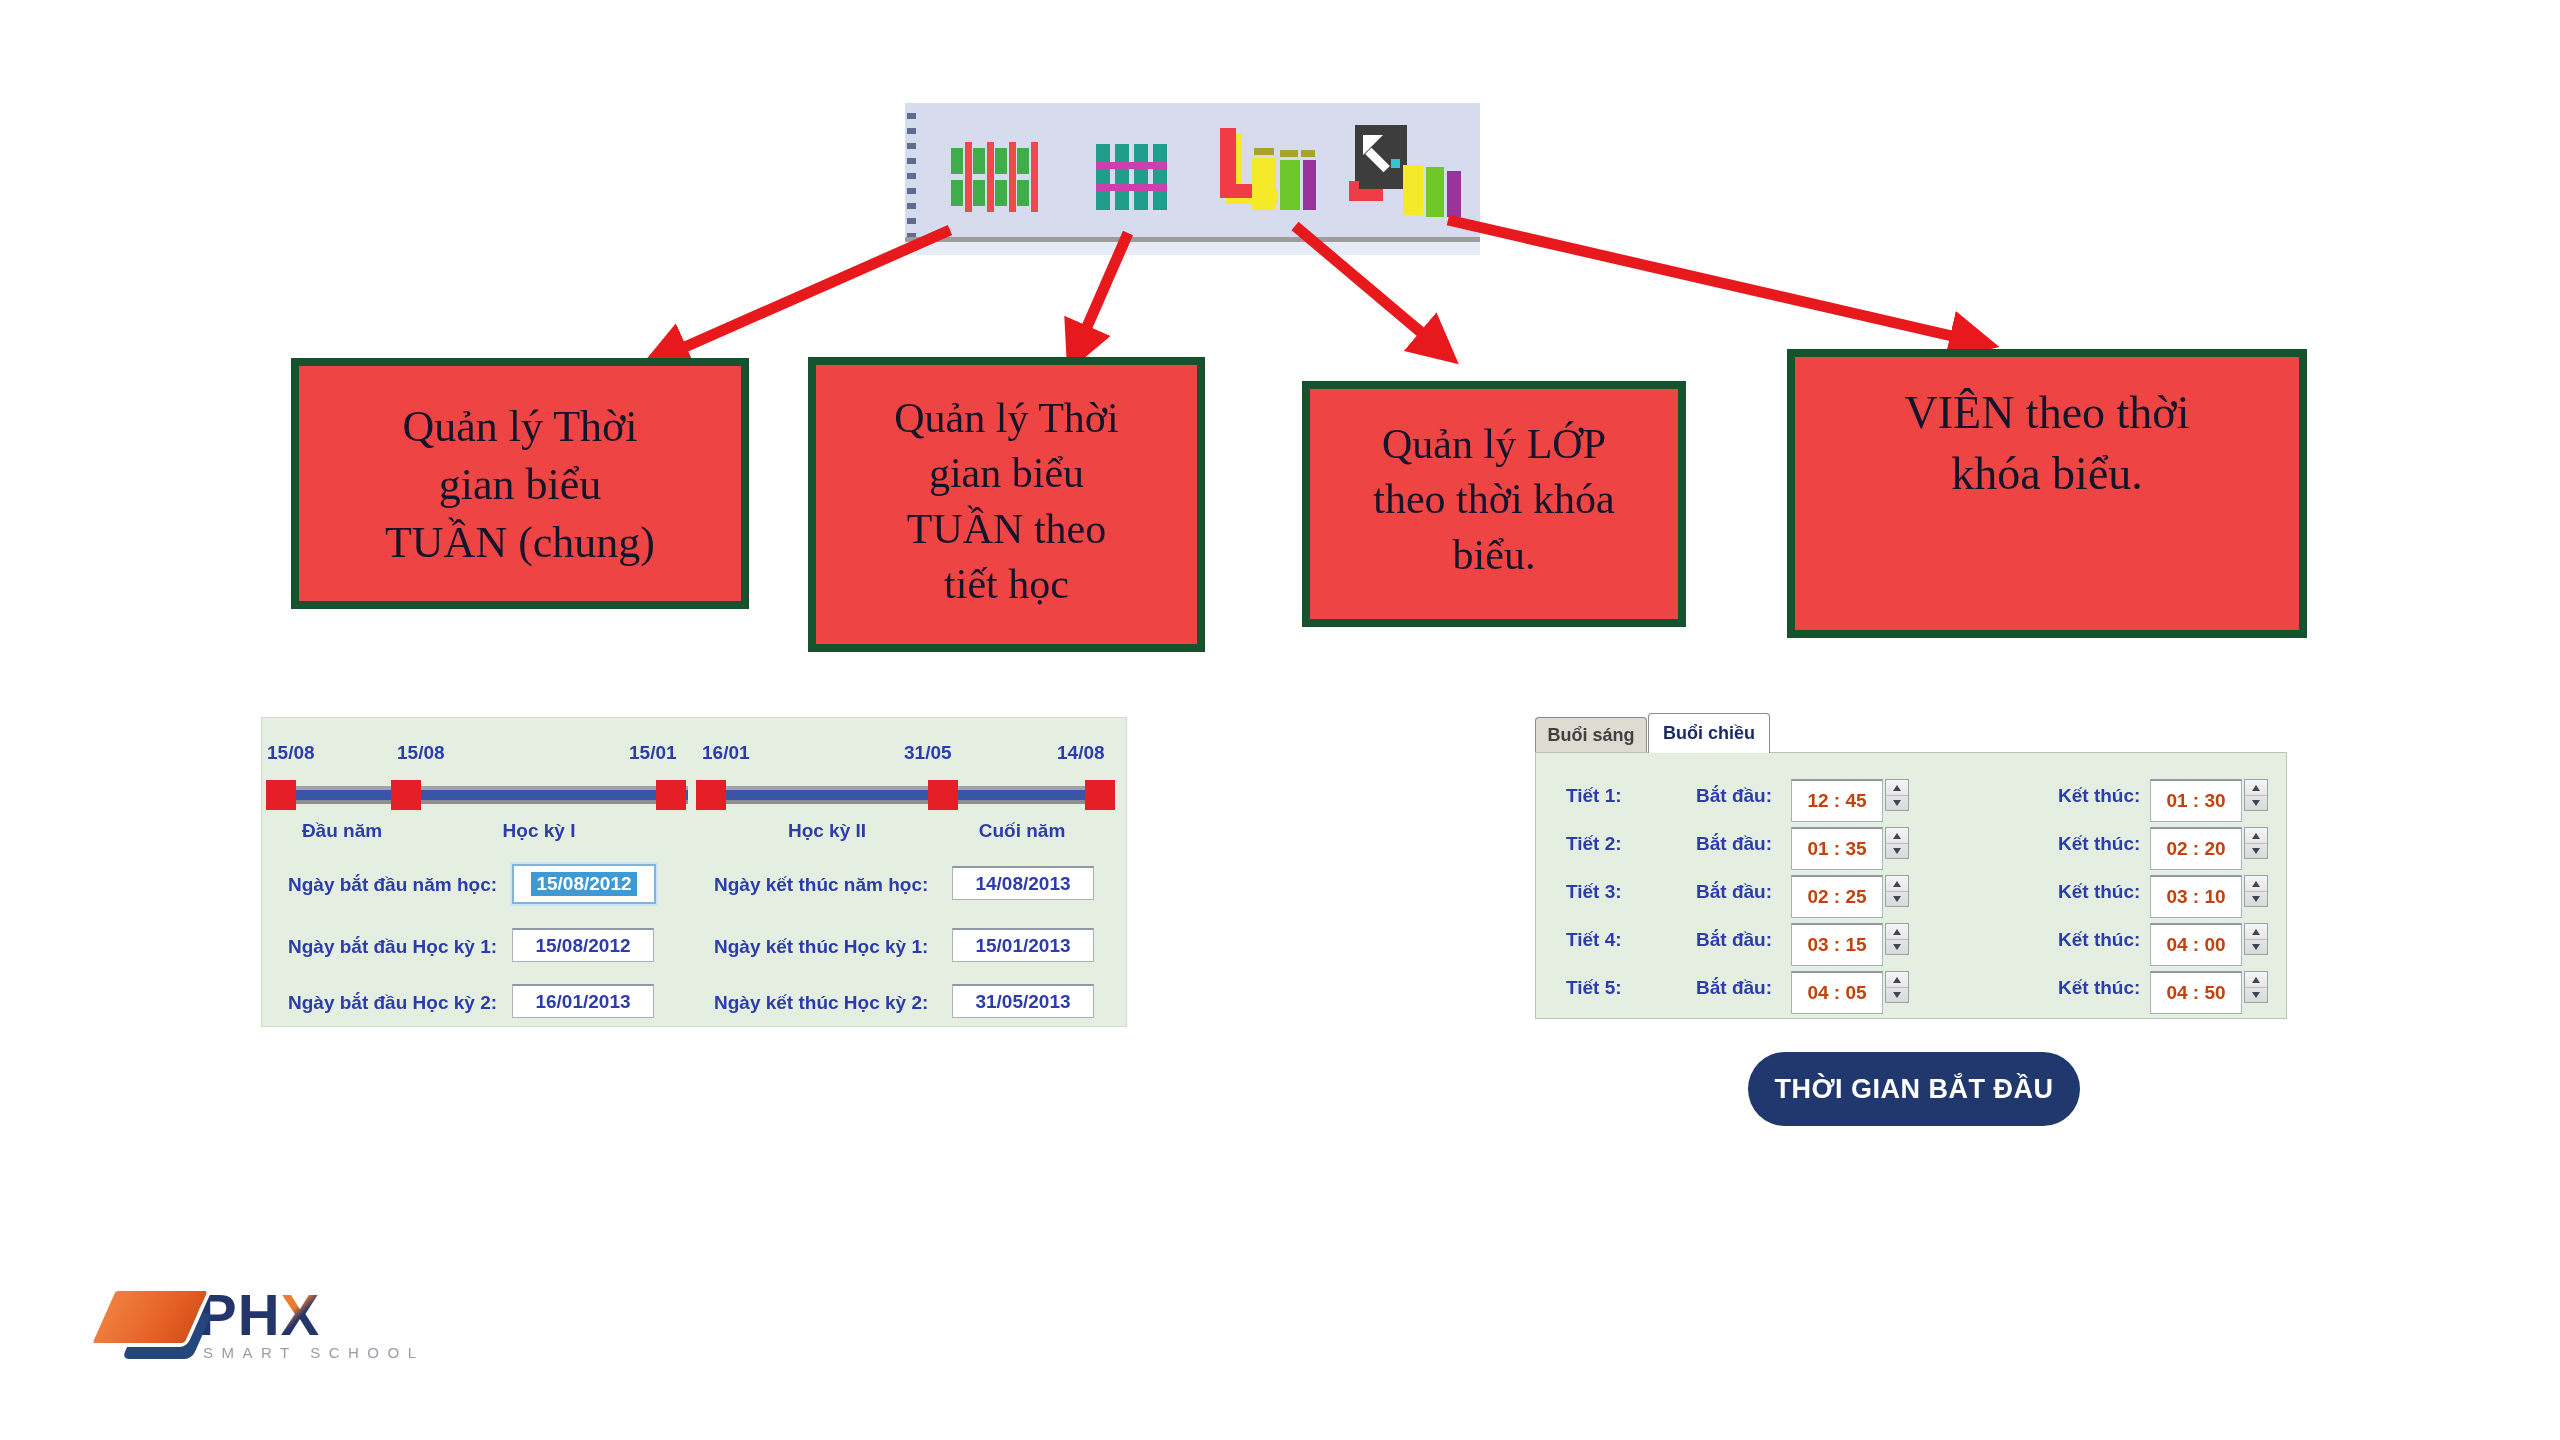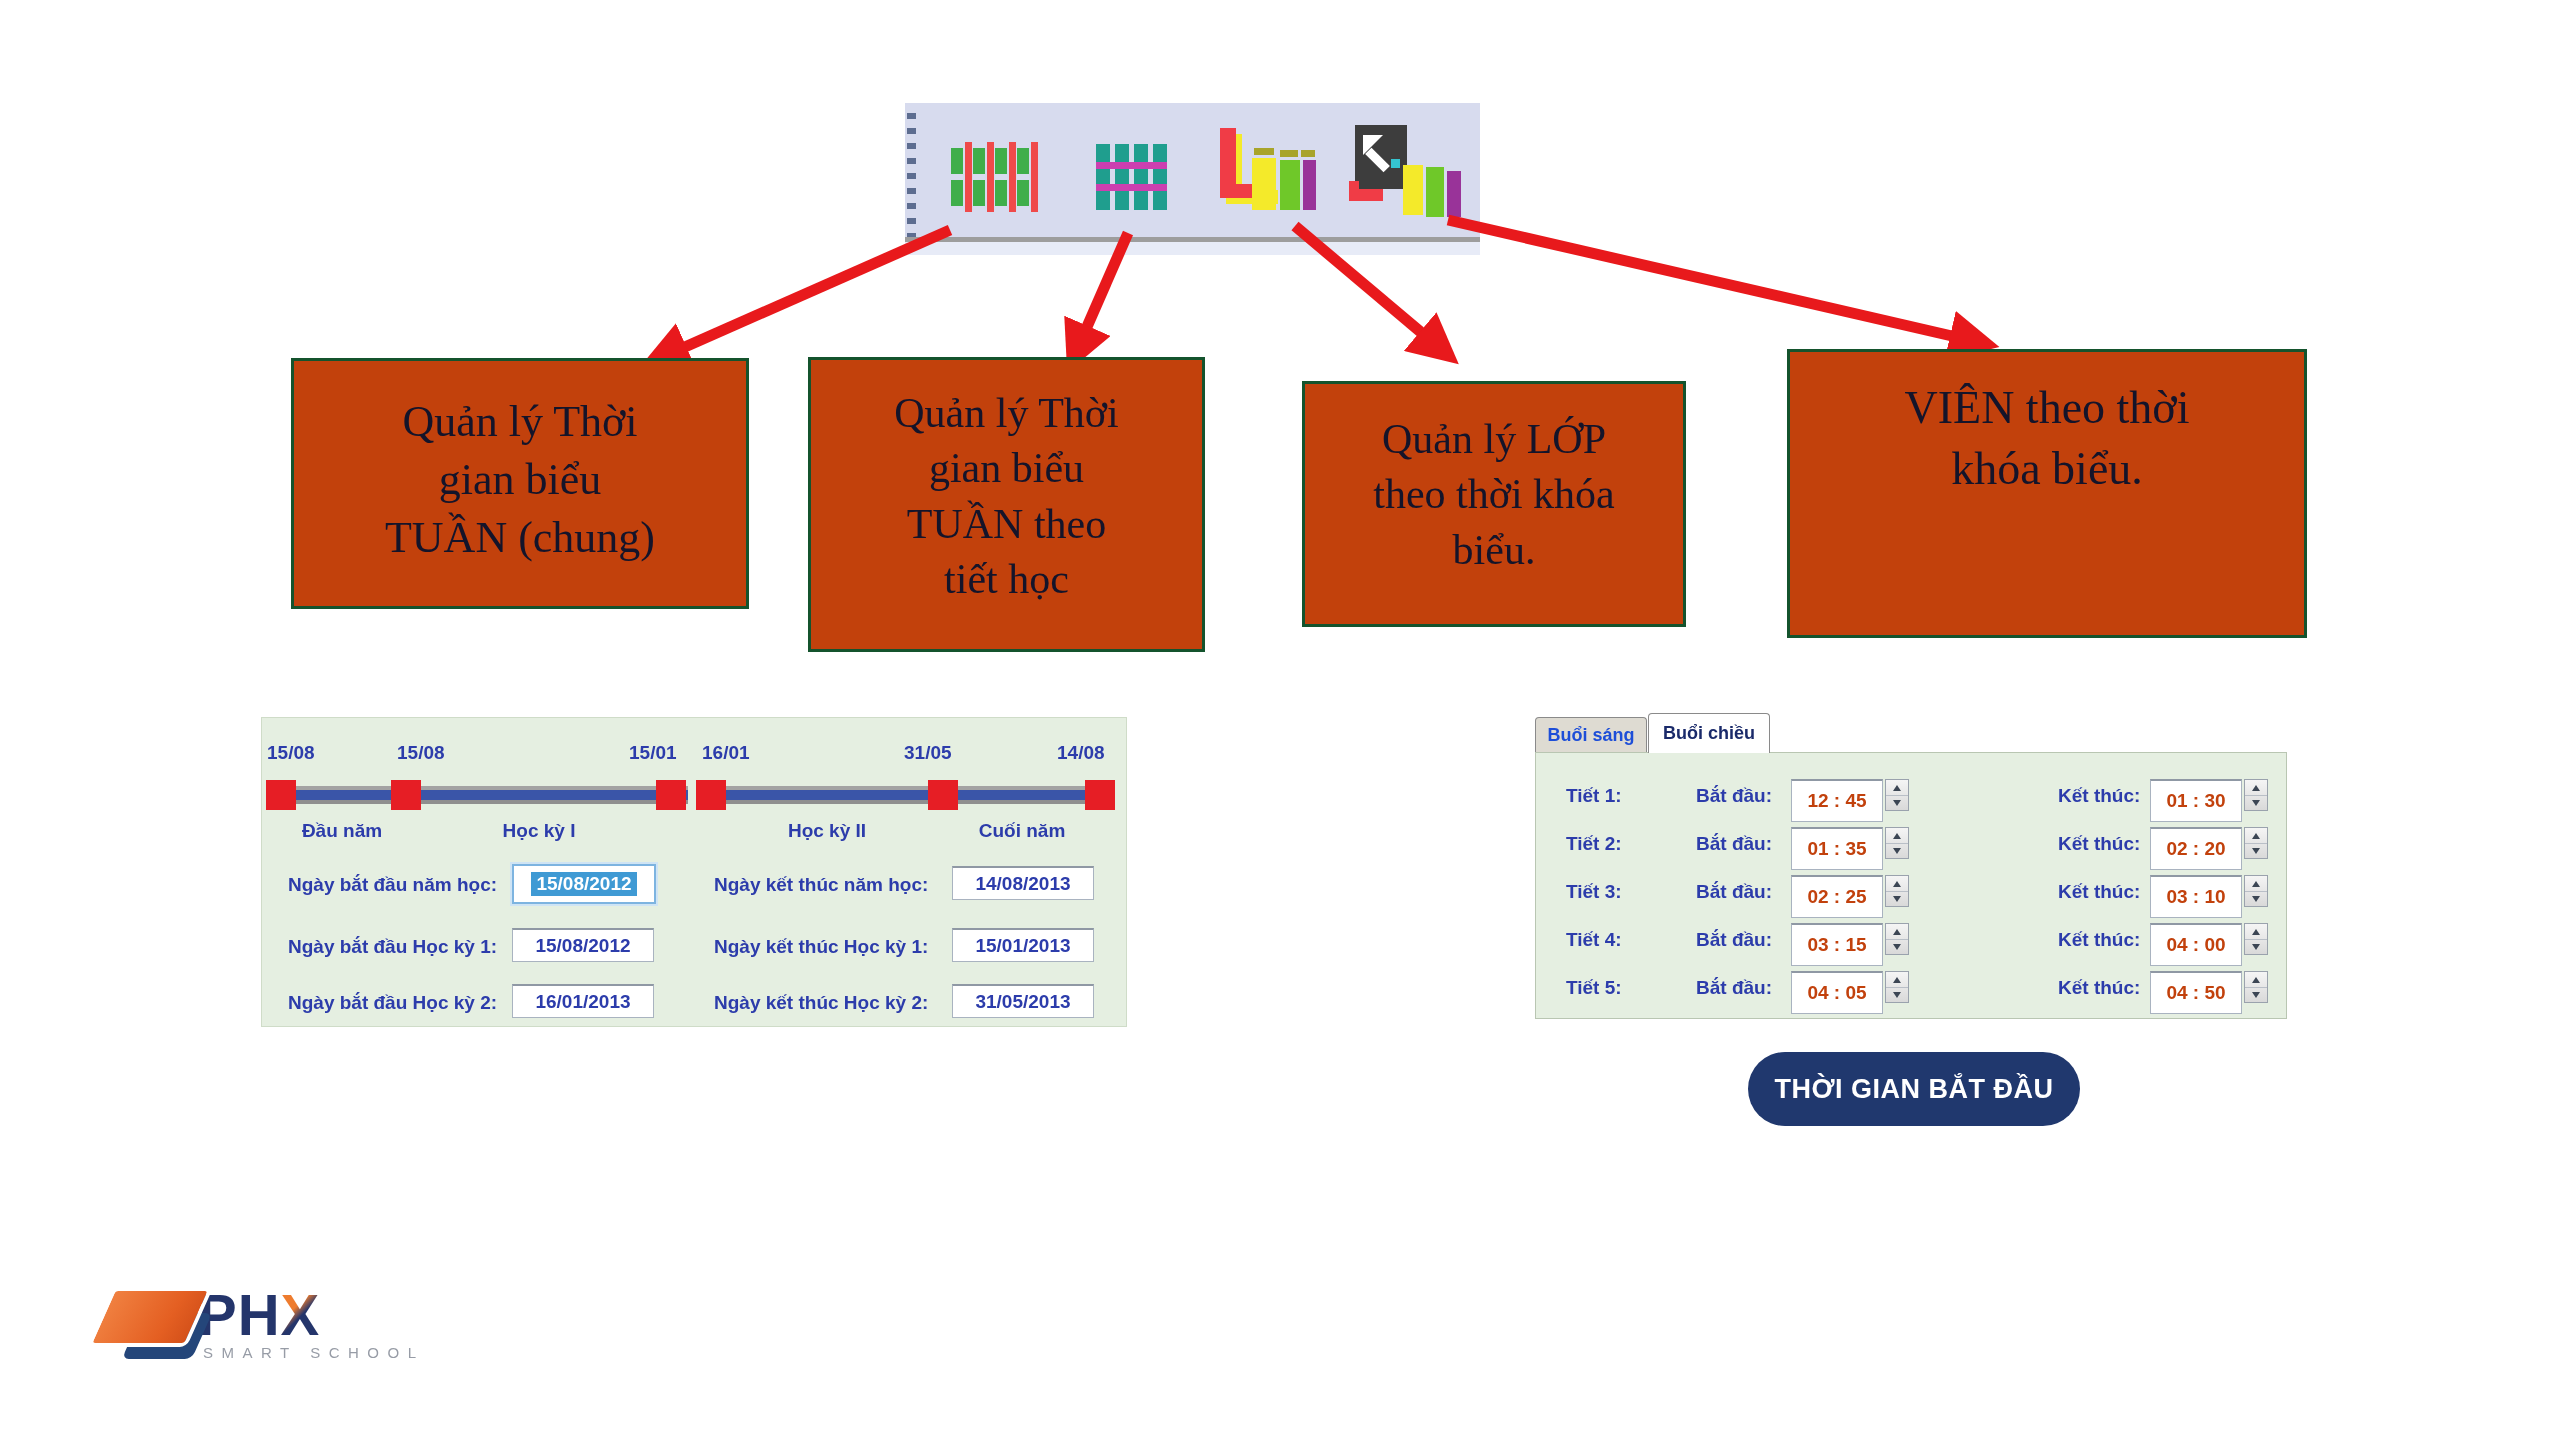--- a/index.html
+++ b/index.html
@@ -10,21 +10,21 @@
   
   .toolbar{left:905px;top:103px;width:575px;height:152px;background:#d7dbee;}
   .toolbar .binding{position:absolute;left:2px;top:10px;width:9px;height:132px;
     background:repeating-linear-gradient(180deg,#5d6d90 0 6px,rgba(0,0,0,0) 6px 15px);}
   .toolbar .sep{position:absolute;left:0;top:134px;width:100%;height:5px;background:#9d9d9d;}
   .toolbar .substrip{position:absolute;left:0;top:139px;width:100%;height:13px;background:#e7ebf7;}
   .ticon{position:absolute;}
   .ticon div{position:absolute;}
 
   
-  .flowbox{background:#c2410c;border:3px solid #14532d;box-sizing:border-box;
+  .flowbox{background:#ef4444;border:8px solid #14532d;box-sizing:border-box;
     display:flex;flex-direction:column;align-items:center;
     font-family:"Liberation Serif", serif;color:#14142a;text-align:center;}
   .flowbox span{display:block;line-height:1.32;}
 
   
   .panel{background:#e5efe1;border:1px solid #cfdcc8;box-sizing:border-box;}
   .plabel{position:absolute;font-size:19px;font-weight:bold;color:#2c3cab;white-space:nowrap;}
   .track{position:absolute;height:10px;background:#3a55a8;border-top:4px solid #a3a3a3;
          border-bottom:4px solid #8f8f8f;}
   .tsquare{position:absolute;width:30px;height:30px;background:#e61e25;z-index:2;}
@@ -32,21 +32,21 @@
   .field-label{position:absolute;font-size:19px;font-weight:bold;color:#2c3cab;white-space:nowrap;}
   .field-box{position:absolute;background:#ffffff;border:1px solid #a9b3c0;border-top:2px solid #8f98a4;
     box-sizing:border-box;display:flex;align-items:center;justify-content:center;
     font-size:19px;font-weight:bold;color:#2c3cab;}
   .field-box.selected{border:2px solid #7db4e0;box-shadow:0 0 0 2px #cfe4f4;}
   .field-box.selected .val{background:#3f9ad4;color:#ffffff;padding:1px 5px;}
 
   
   .tab{position:absolute;box-sizing:border-box;border:1px solid #8a8a8a;border-bottom:none;
     border-radius:4px 4px 0 0;display:flex;align-items:center;justify-content:center;
-    font-size:18px;font-weight:bold;color:#1d4ed8;}
+    font-size:18px;font-weight:bold;color:#404040;}
   .tab.inactive{background:#dedbd2;}
   .tab.active{background:#ffffff;color:#1a2a6a;z-index:3;}
   .rp-content{position:absolute;left:0;top:39px;width:752px;height:267px;background:#e5efe1;
     border:1px solid #b9c6b2;box-sizing:border-box;}
   .time-box{position:absolute;width:92px;height:43px;background:#ffffff;border:1px solid #a9b3c0;
     border-top:2px solid #8f98a4;box-sizing:border-box;display:flex;align-items:center;
     justify-content:center;font-size:19px;font-weight:bold;color:#c2410c;}
   .spinner{position:absolute;width:24px;height:32px;box-sizing:border-box;border:1px solid #9aa2ad;
     background:linear-gradient(180deg,#f5f5f5,#d9d9d9);}
   .spinner .up,.spinner .dn{position:absolute;left:0;width:100%;height:50%;

